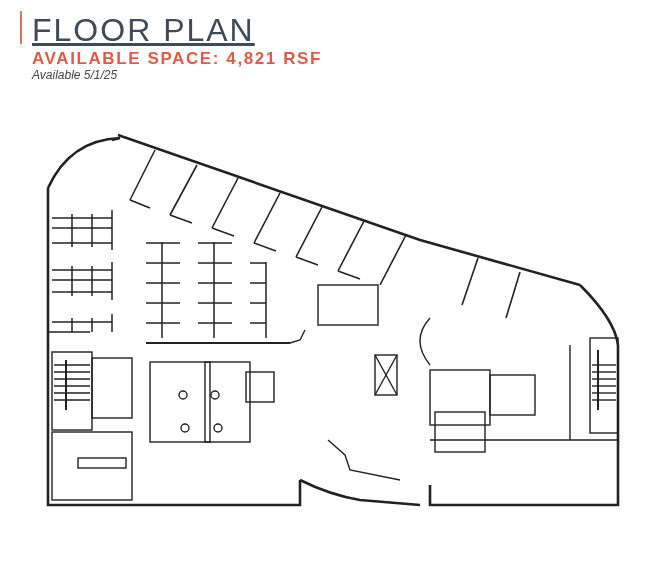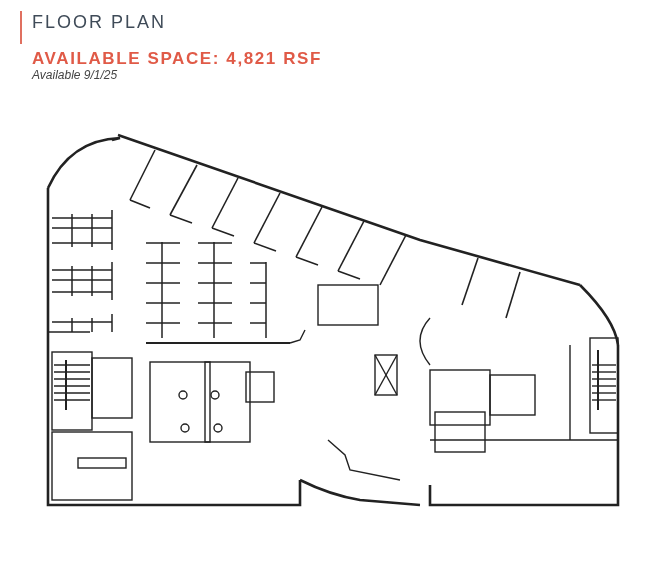--- a/index.html
+++ b/index.html
@@ -1,32 +1,32 @@
 <!DOCTYPE html>
 <html><head>
 <meta charset="utf-8">
 <style>
   html, body { margin: 0; padding: 0; background: #ffffff; }
   body { width: 658px; height: 588px; position: relative; overflow: hidden; font-family: "Liberation Sans", sans-serif; }
   .header { position: absolute; left: 18px; top: 8px; }
   .accent-bar { position: absolute; left: 2px; top: 3px; width: 2px; height: 33px; background: #e07060; }
-  .title { position: absolute; left: 14px; top: 4px; font-size: 18px; letter-spacing: 2px; color: #3f4b58; font-weight: 400; white-space: nowrap; }
+  .title { position: absolute; left: 14px; top: 4px; font-size: 32px; letter-spacing: 2px; color: #3f4b58; font-weight: 400; white-space: nowrap; text-decoration: underline; }
   .subtitle { position: absolute; left: 14px; top: 41px; font-size: 17px; letter-spacing: 1.6px; color: #e05a47; font-weight: 700; white-space: nowrap; }
   .date { position: absolute; left: 14px; top: 60px; font-size: 12px; font-style: italic; color: #444; white-space: nowrap; }
   .plan { position: absolute; left: 0; top: 100px; width: 658px; height: 488px; }
   .plan svg { width: 658px; height: 488px; }
 </style>
 </head>
 <body>
 
 <div class="header">
   <div class="accent-bar"></div>
   <div class="title">FLOOR PLAN</div>
   <div class="subtitle">AVAILABLE SPACE: 4,821 RSF</div>
-  <div class="date">Available 9/1/25</div>
+  <div class="date">Available 5/1/25</div>
 </div>
 
 <div class="plan">
   <svg viewBox="0 100 658 488" xmlns="http://www.w3.org/2000/svg" fill="none" stroke="#222" stroke-width="1.4">
 
     <g stroke-width="2.6">
       <path d="M48 188 Q70 140 120 138 L112 140"></path>
       <polyline points="118,135 420,240 580,285"></polyline>
       <path d="M580 285 Q615 320 618 345"></path>
       <polyline points="618,345 618,505 430,505 430,485"></polyline>

